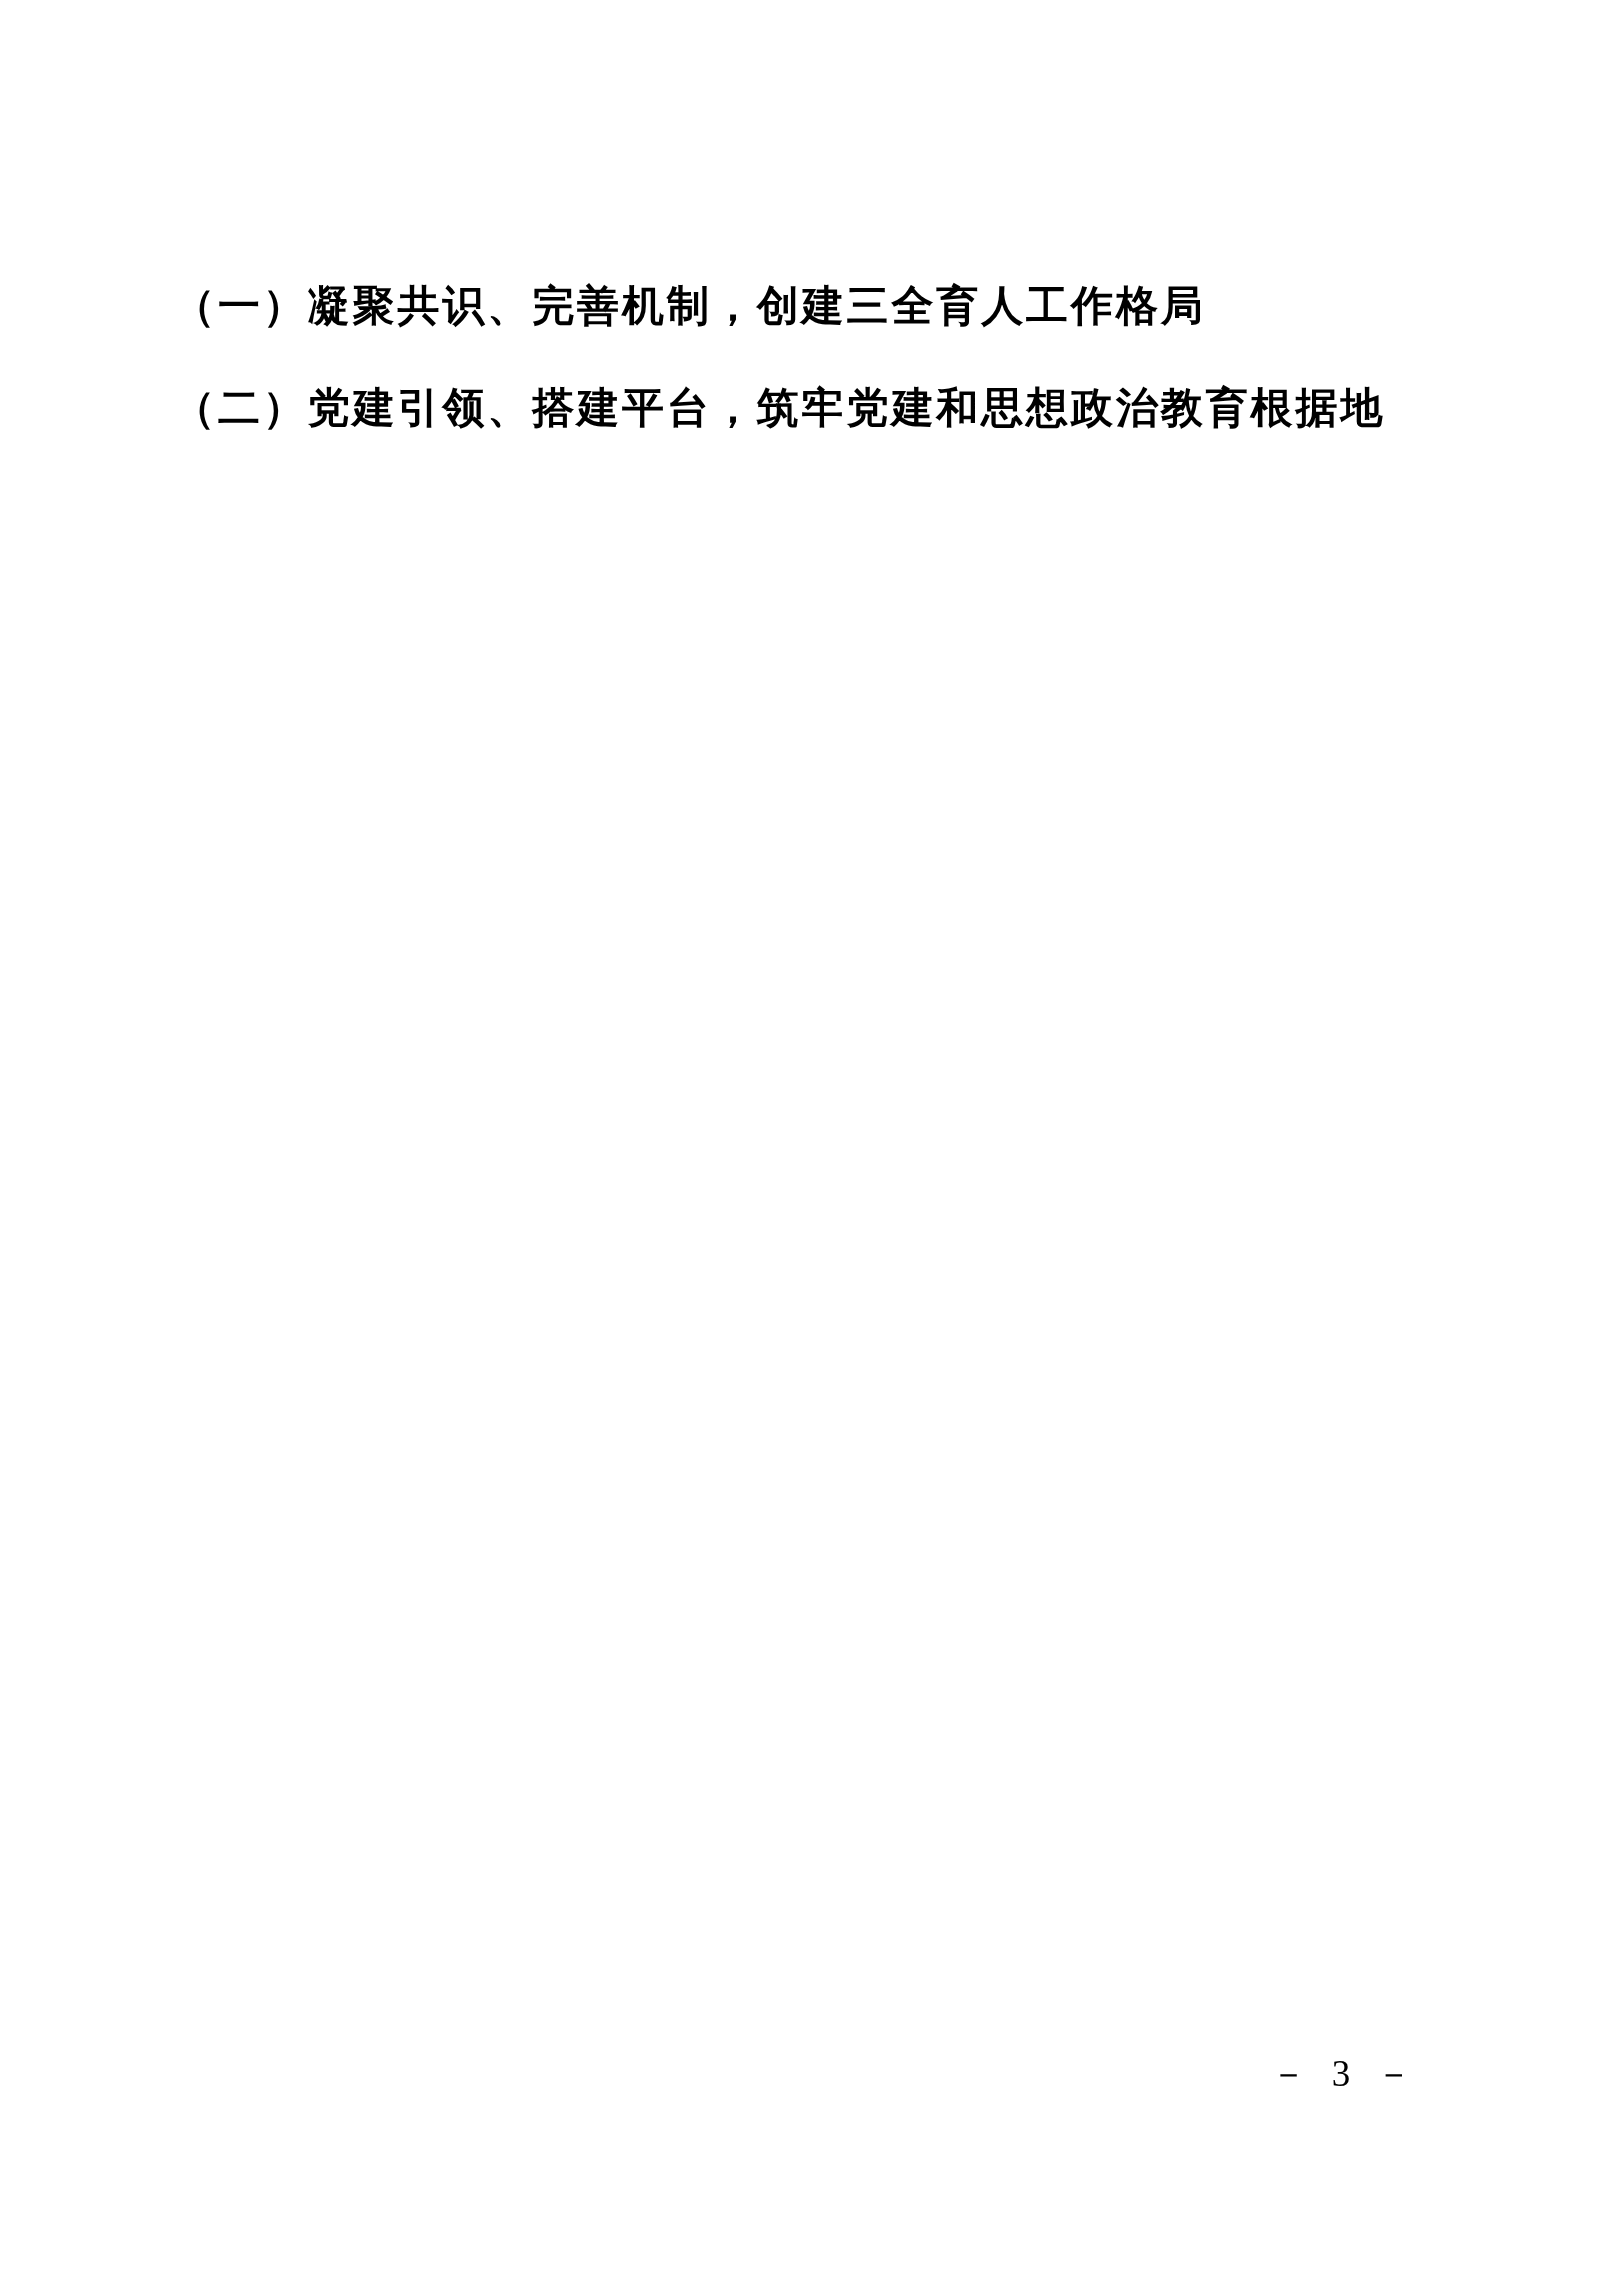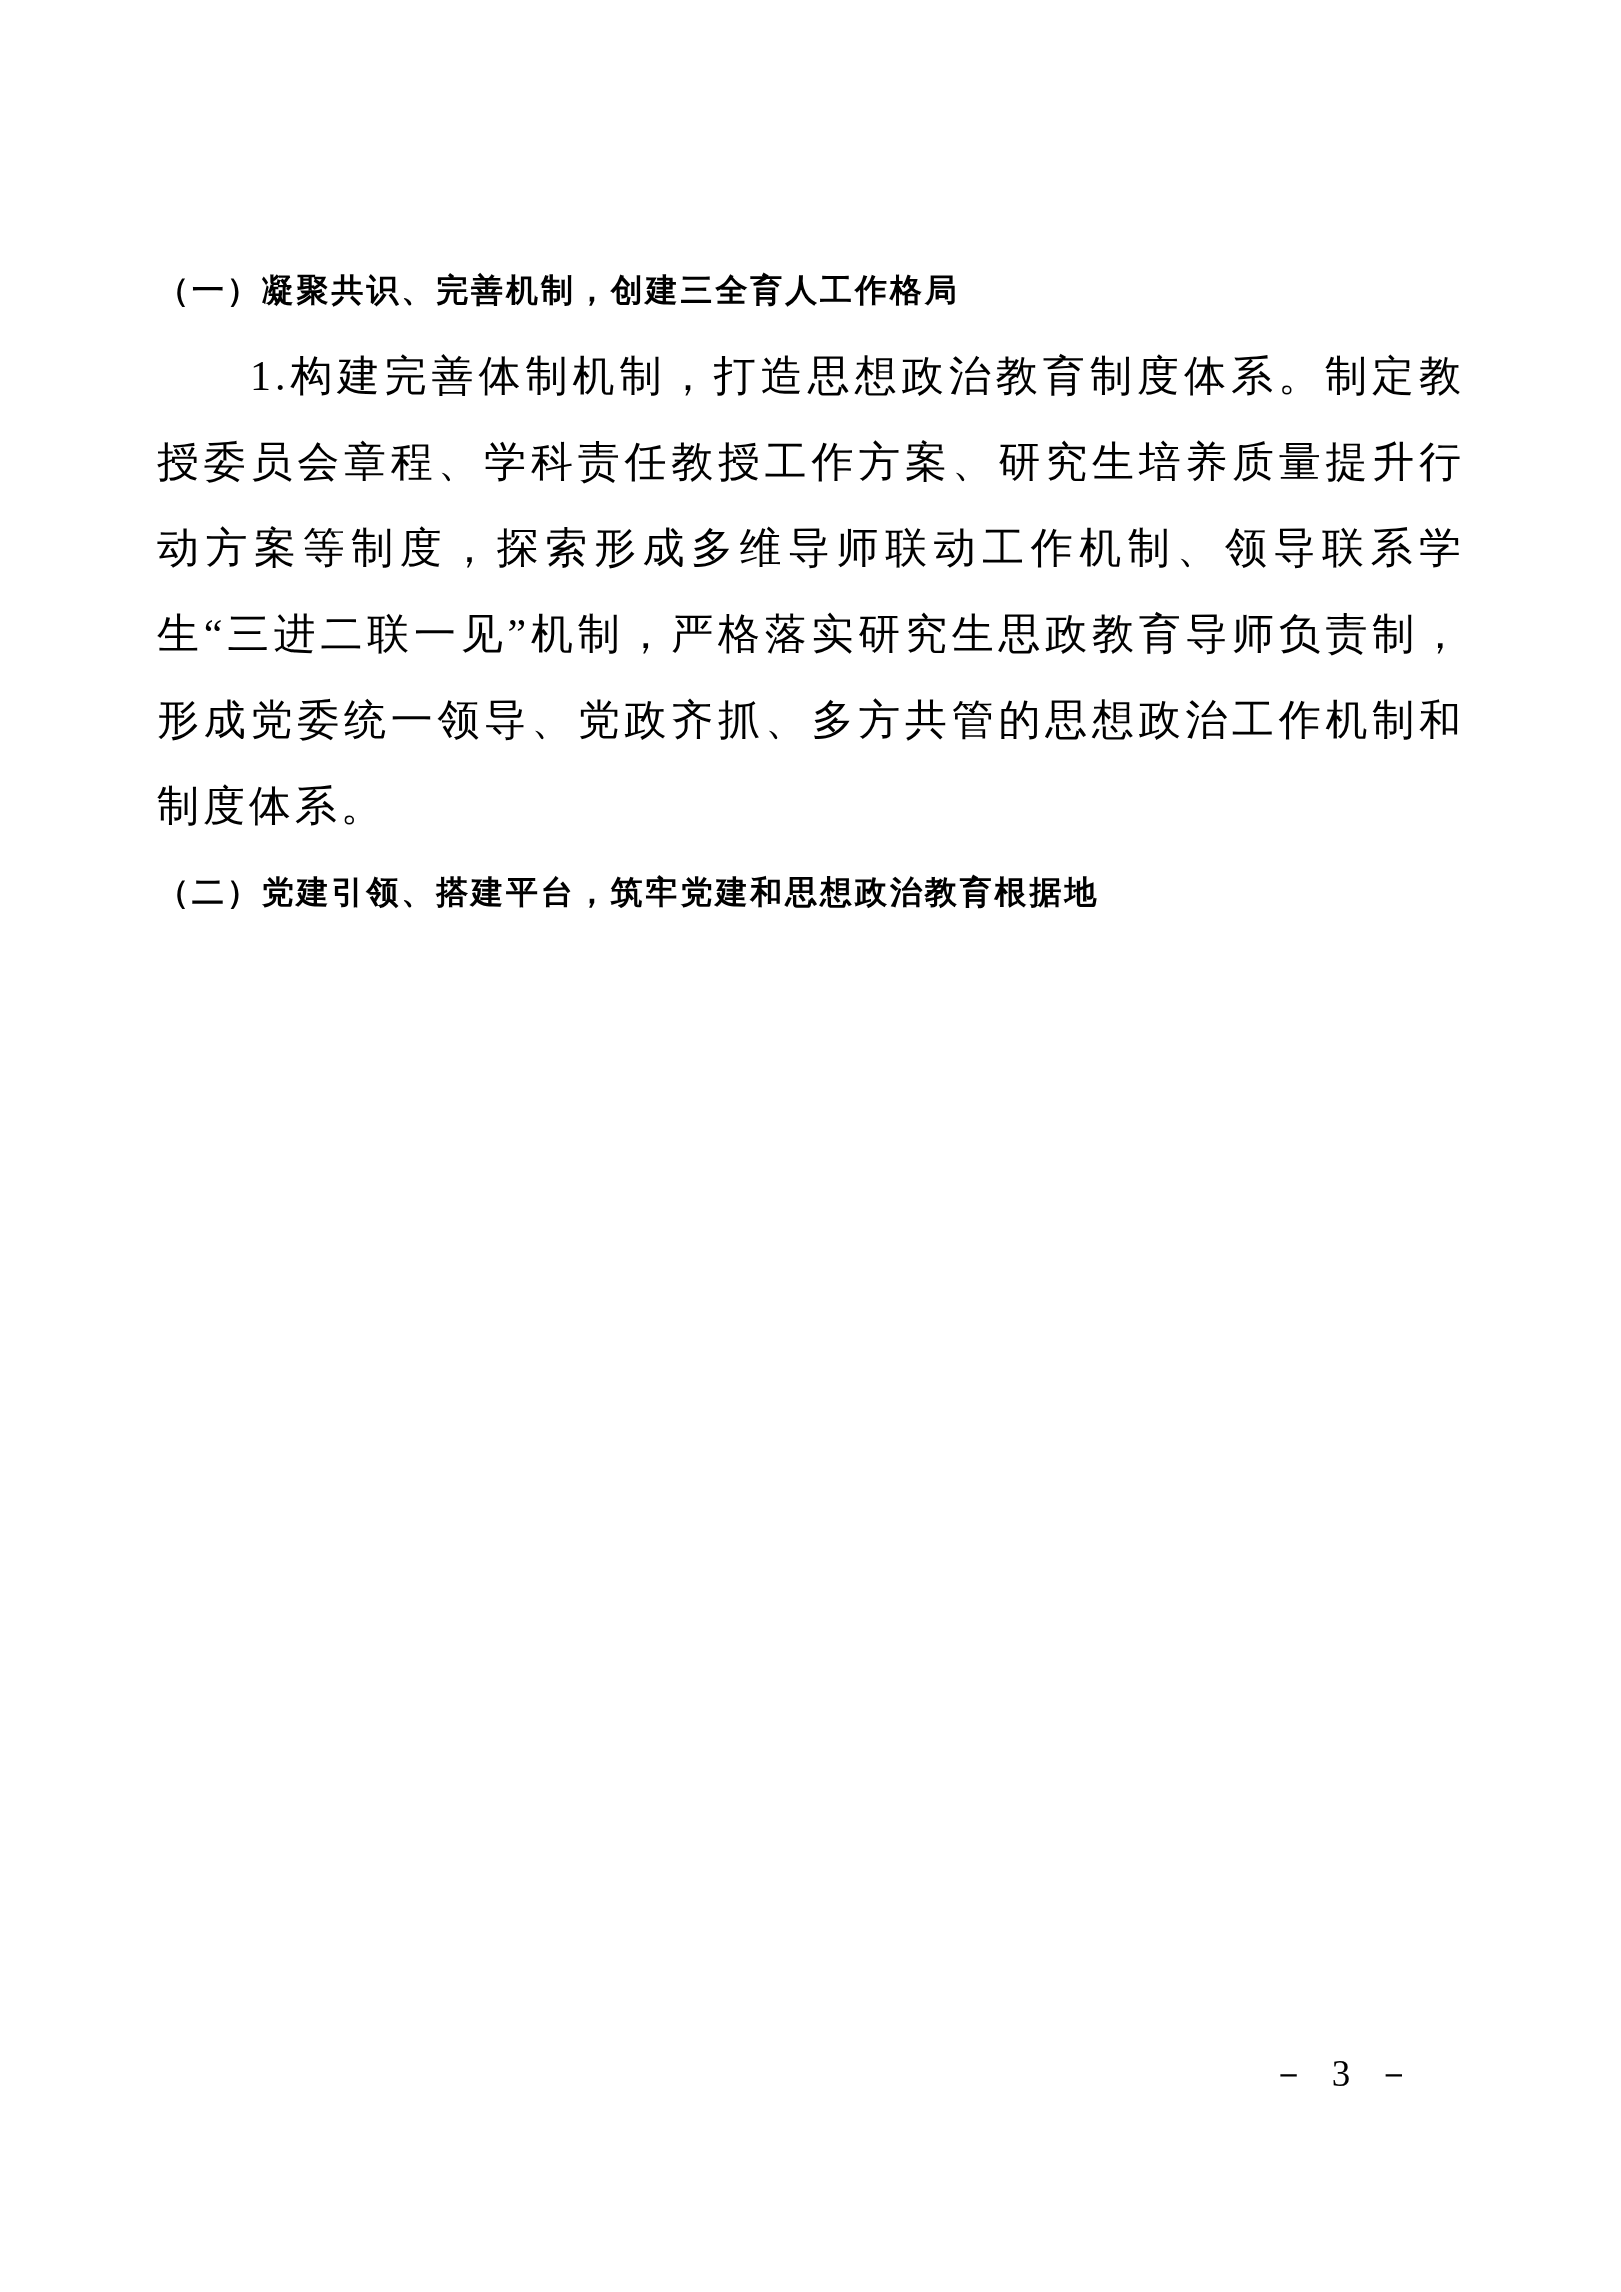--- a/index.html
+++ b/index.html
@@ -16,22 +16,22 @@
     color: #000000;
     font-family: "Liberation Serif", "DejaVu Serif", serif;
   }
   .content {
     position: absolute;
     left: 157px;
     top: 247px;
     width: 1308px;
   }
   .sec-heading {
-    margin: 0;
-    font-size: 32px;
+    margin: 16px;
+    font-size: 42px;
     line-height: 86px;
     font-weight: 700;
     letter-spacing: 2.9px;
     font-family: "Liberation Sans", "DejaVu Sans", sans-serif;
     white-space: nowrap;
   }
   .body-para {
     margin: 0;
     font-size: 42px;
     line-height: 86px;
@@ -50,21 +50,20 @@
   }
 </style>
 </head>
 <body>
 
 <div class="page">
   <div class="content">
 
     <h2 class="sec-heading">（一）凝聚共识、完善机制，创建三全育人工作格局</h2>
 
-    <p class="body-para">1.构建完善体制机制，打造思想政治教育制度体系。制定教授委员会章程、学科责任教授工作方案、研究生培养质量提升行动方案等制度，探索形成多维导师联动工作机制、领导联系学生“三进二联一见”机制，严格落实研究生思政教育导师负责制，形成党委统一领导、党政齐抓、多方共管的思想政治工作机制和制度体系。</p>
 
 
     <h2 class="sec-heading">（二）党建引领、搭建平台，筑牢党建和思想政治教育根据地</h2>
 
 
   </div>
 
   <div class="page-number">－ 3 －</div>
 </div>
 

